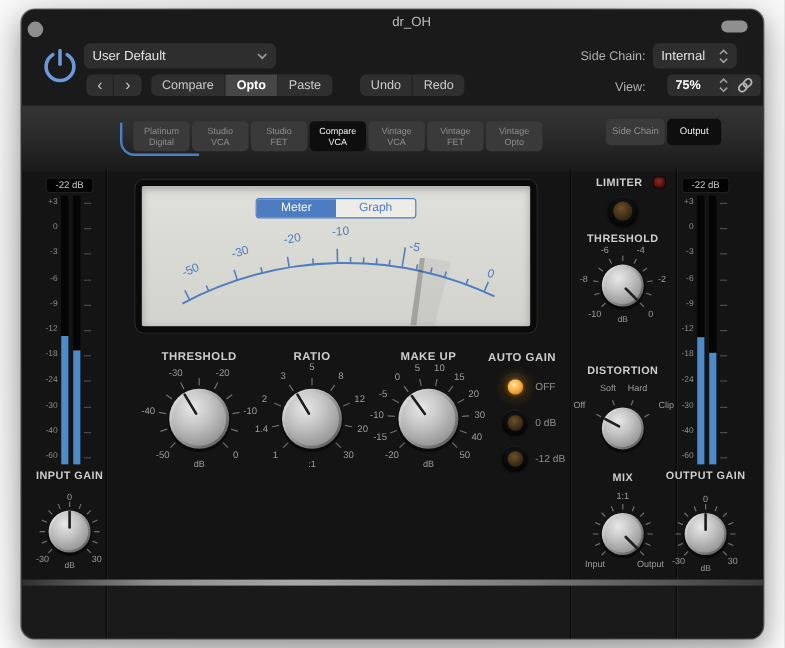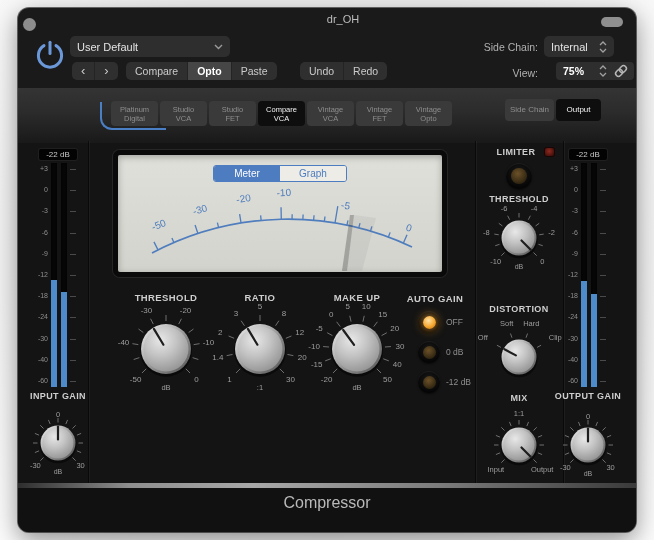--- a/index.html
+++ b/index.html
@@ -491,17 +491,14 @@
             <text x="72.62741699796952" y="75.12741699796952" text-anchor="middle" font-size="7.5" fill="#9d9d9d">30</text>
             <text x="50" y="80.5" text-anchor="middle" font-size="7" fill="#9d9d9d">dB</text>
             <circle cx="50" cy="51.8" r="18.5" fill="rgba(0,0,0,0.5)"></circle>
             <circle cx="50" cy="50" r="17.5" fill="url(#rimG)"></circle>
             <circle cx="50" cy="50" r="15.5" fill="url(#faceG)"></circle>
             <line x1="50" y1="46.5" x2="50" y2="33.5" stroke="#1e1e1e" stroke-width="2.2" stroke-linecap="round"></line>
           </svg></div>
   </div>
 
   <div class="metalbar"></div>
-  <div class="footer">
-    <div class="footer-title">Compressor</div>
-  </div>
  </div>
 </div>
 
 </body></html>

